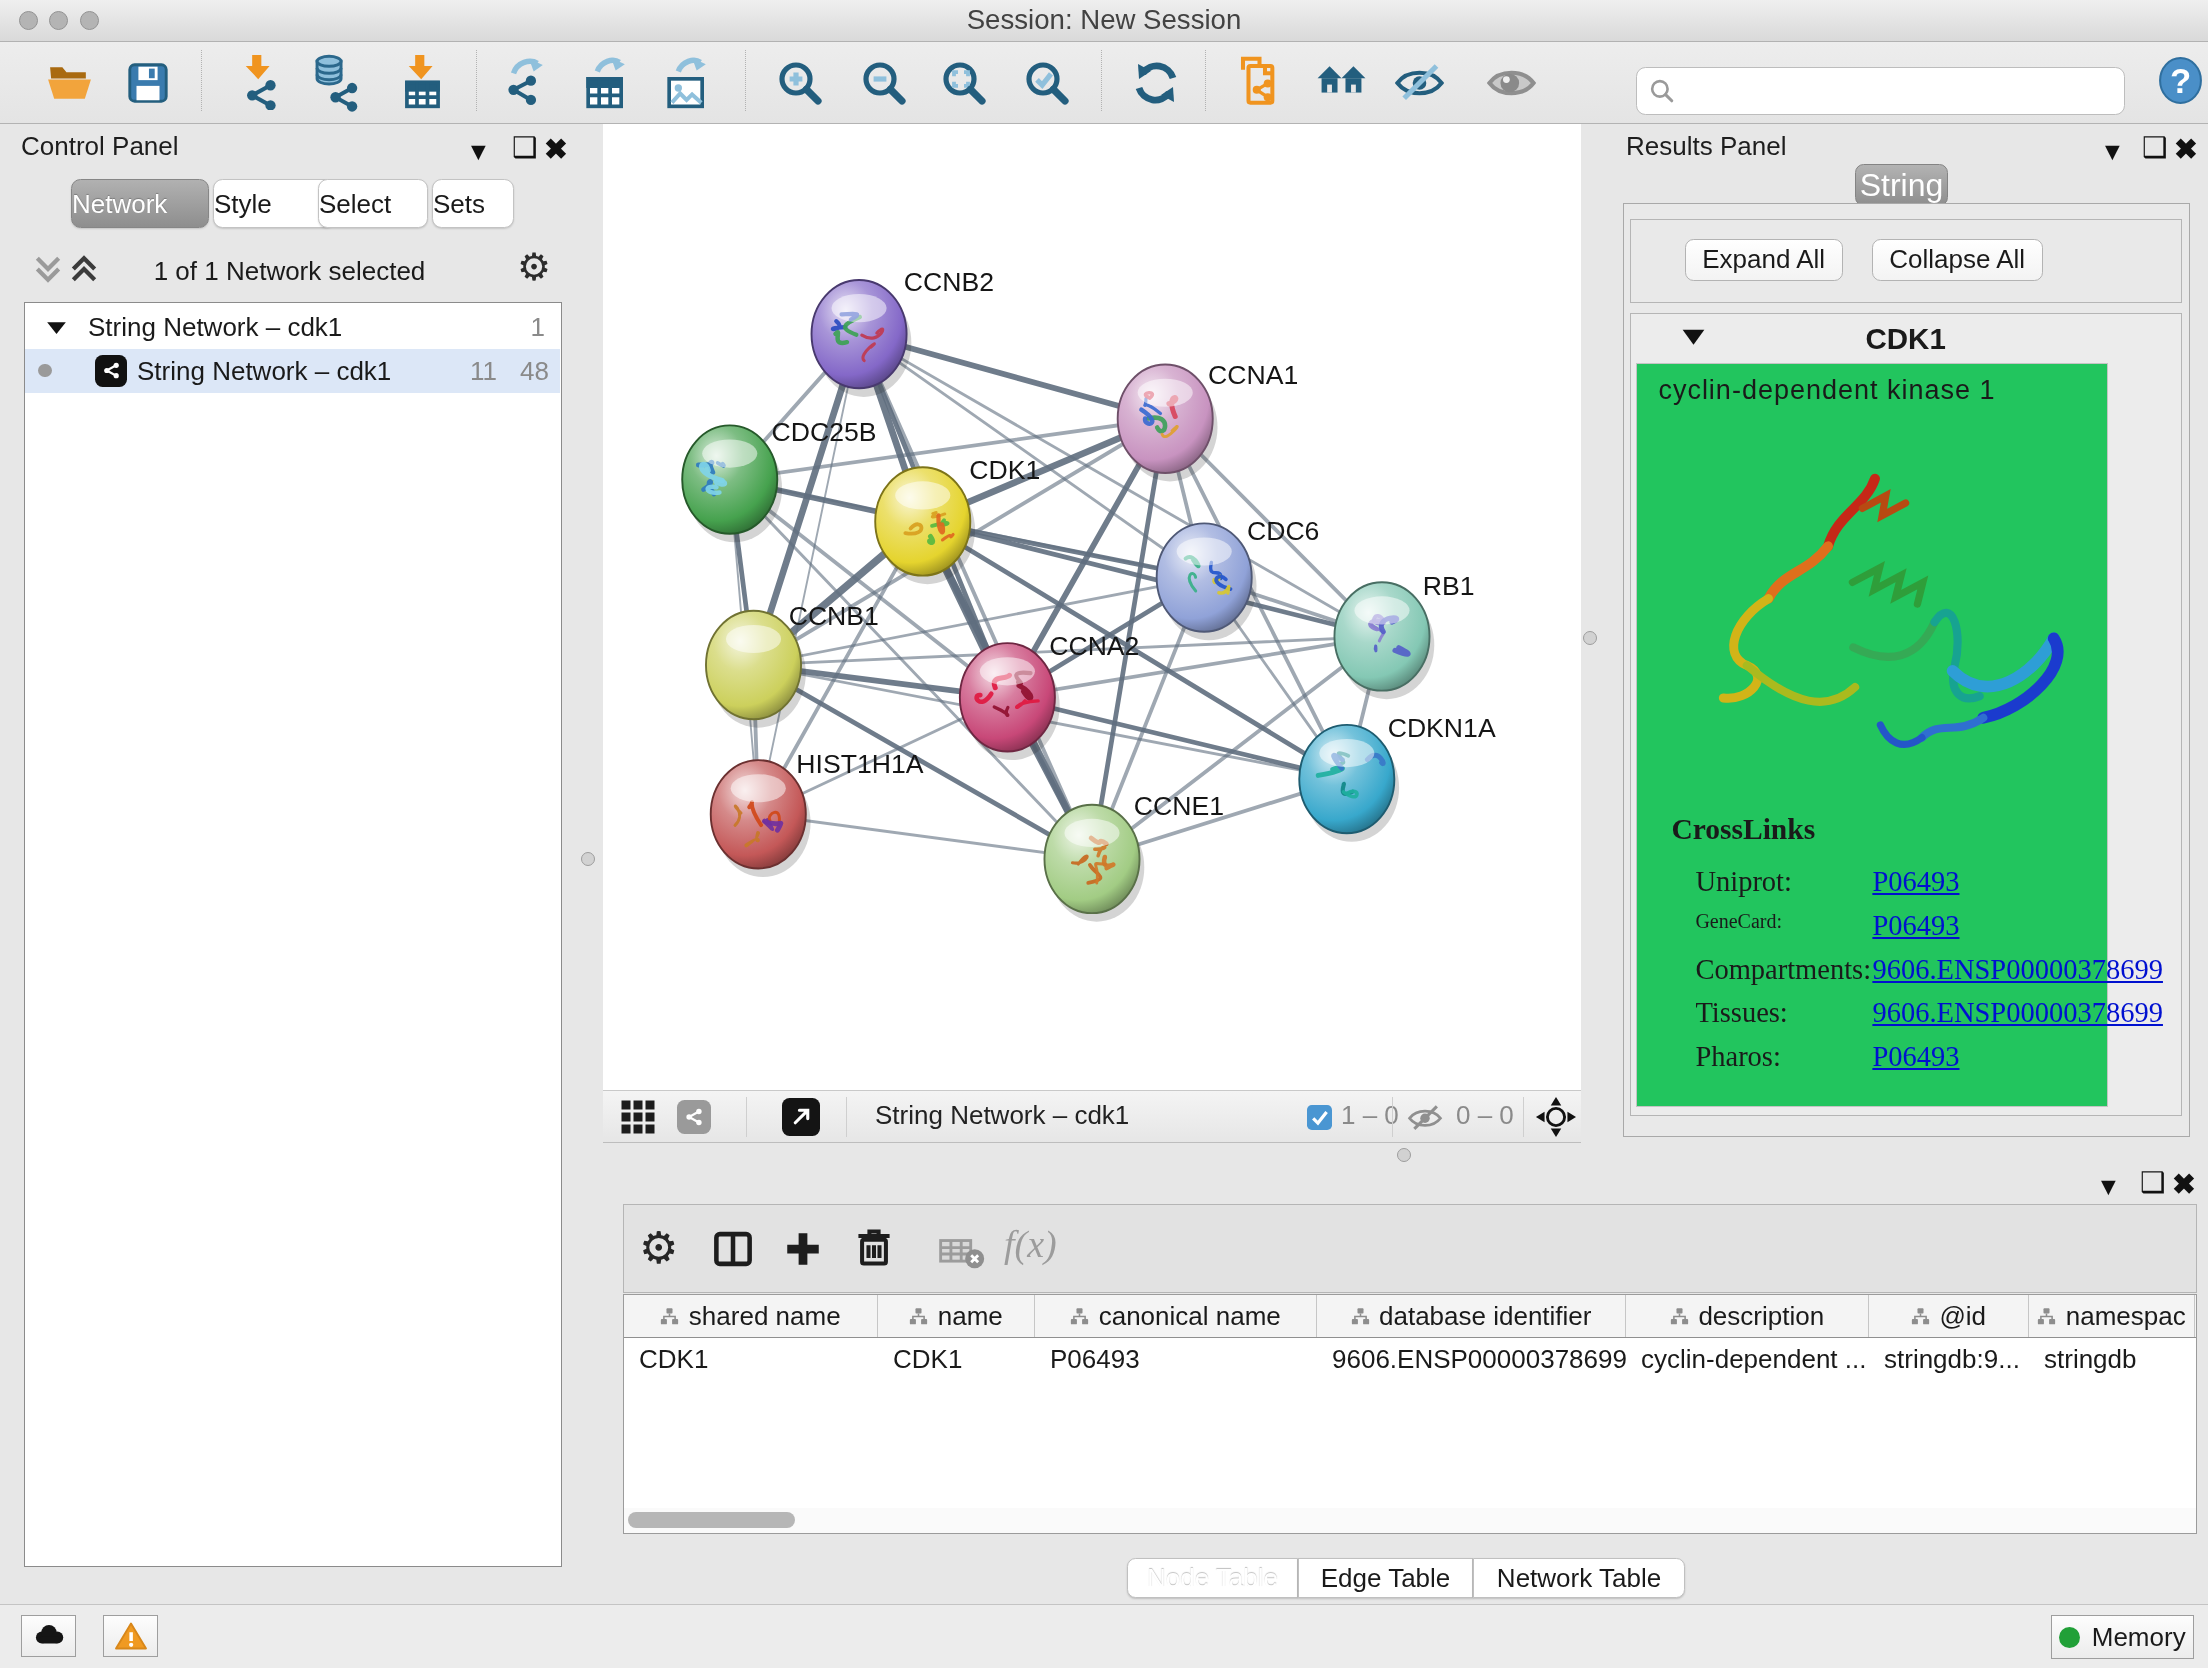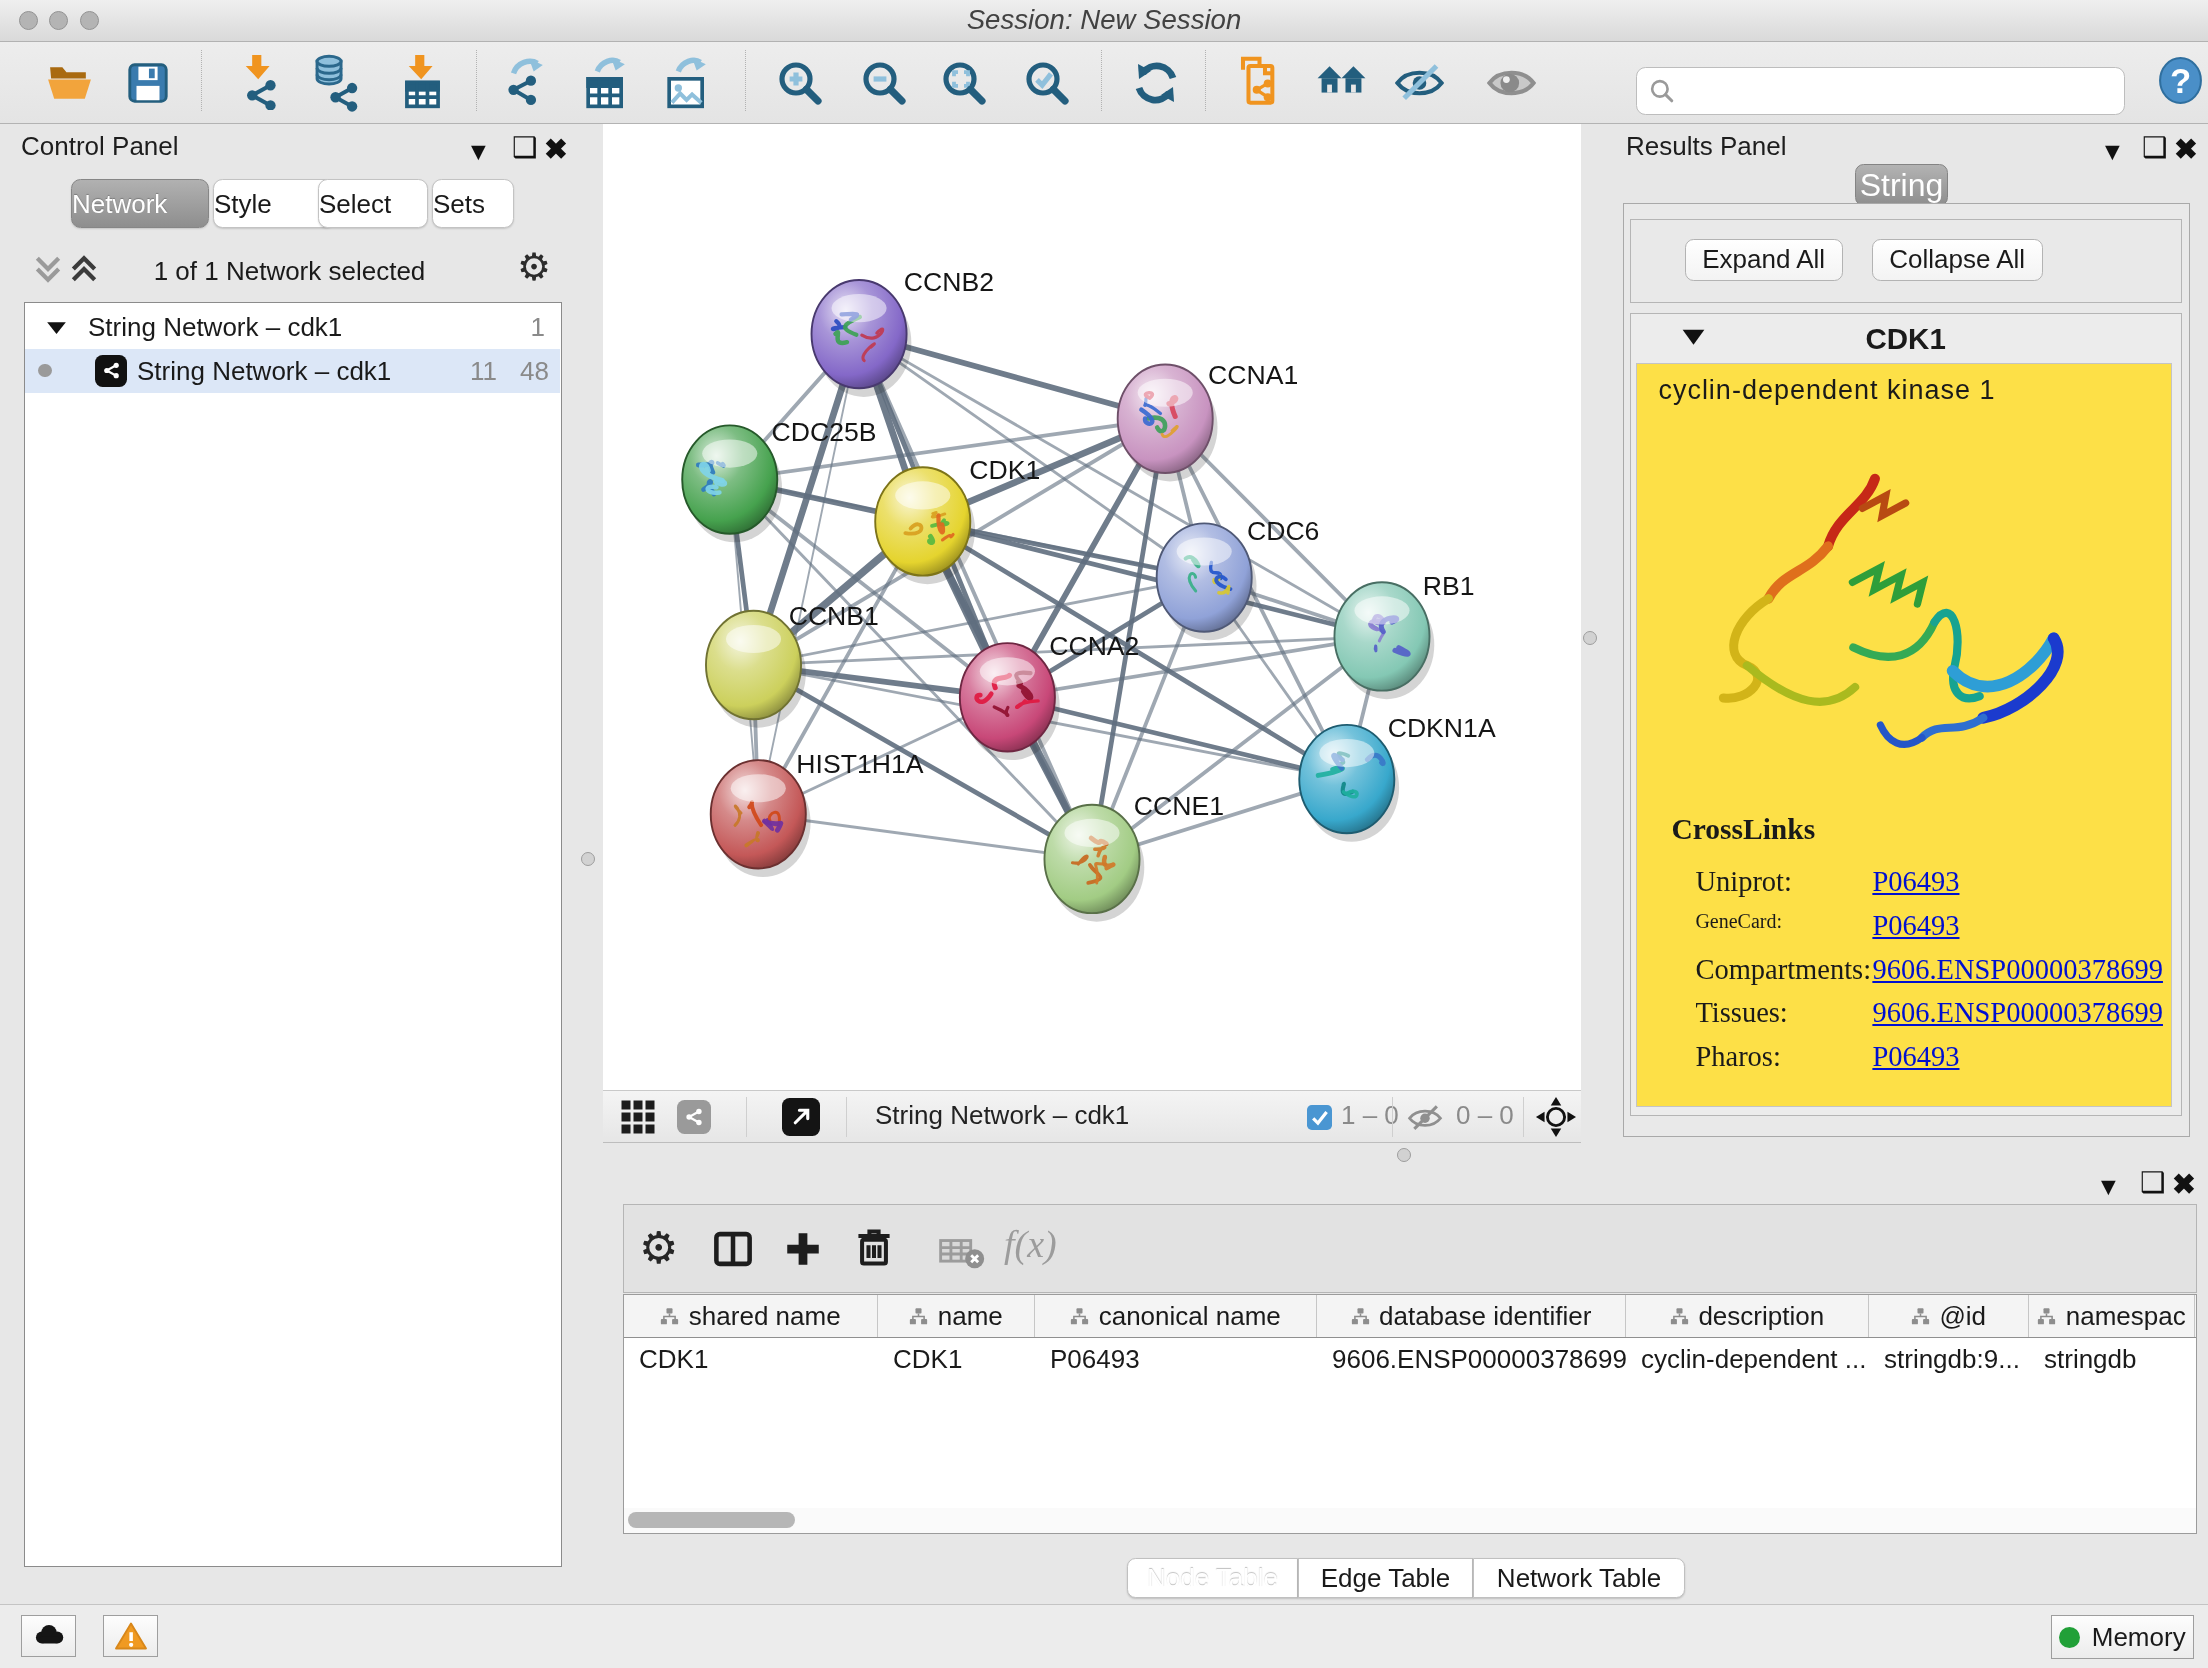--- a/index.html
+++ b/index.html
@@ -1,21 +1,21 @@
 <!DOCTYPE html>
 <html style="font-size:15px"><head>
 <meta charset="utf-8">
 <style>
   html,body{margin:0;padding:0;background:#cfcfcf;}
   .app{position:relative;width:2208px;height:1668px;background:#e7e7e7;overflow:hidden;
        font-family:"Liberation Sans",sans-serif;color:#1a1a1a;}
   .abs{position:absolute;}
   
   .titlebar{position:absolute;left:0;top:0;width:2208px;height:42px;
-    background:linear-gradient(#efefef,#d9d9d9);border-bottom:1.9px solid #b2b2b2;box-sizing:border-box;font-style:italic;}
+    background:linear-gradient(#efefef,#d9d9d9);border-bottom:1.9px solid #b2b2b2;box-sizing:border-box;}
   .tl{position:absolute;top:11.4px;width:19px;height:19px;border-radius:50%;
       background:#b4b4b4;border:1px solid #939393;box-sizing:border-box;}
   .wtitle{position:absolute;left:0;top:0;width:100%;text-align:center;line-height:40px;
       font-size:27.6px;color:#424242;}
   
   .toolbar{position:absolute;left:0;top:42px;width:2208px;height:82px;
     background:linear-gradient(#ededed,#e4e4e4);border-bottom:1.9px solid #b3b3b3;box-sizing:border-box;}
   .tbi{position:absolute;top:14.3px;width:51px;height:53px;display:flex;align-items:center;justify-content:center;cursor:pointer;}
   .tbsep{position:absolute;top:7.6px;height:61px;border-left:1.9px dotted #b2b2b2;}
   .search{position:absolute;left:1636px;top:25px;width:489px;height:48px;background:#fff;
@@ -672,21 +672,21 @@
       <div class="rbtn" style="left:241px;top:19px;width:171px;height:42px">Collapse All</div>
     </div>
 
     <div class="abs" style="left:5.7px;top:109px;width:552px;height:803px;border:1.9px solid #b5b5b5;background:#ececec;box-sizing:border-box">
       <span class="abs" style="left:50px;top:13.3px">
         <svg viewBox="0 0 18 14" width="25" height="19">
             <polygon points="1,2 17,2 9,13" fill="#111"></polygon>
           </svg></span>
       <div class="abs" style="left:0;top:7.6px;width:100%;text-align:center;font-size:29.5px;font-weight:bold">CDK1</div>
 
-      <div class="abs" style="left:5.7px;top:49px;width:536px;height:744px;border:1px solid #c4c4c4;background:#fde047;box-sizing:border-box">
+      <div class="abs" style="left:5.7px;top:49px;width:472px;height:744px;border:1px solid #c4c4c4;background:#22c55e;box-sizing:border-box">
         <div class="abs" style="left:21px;top:11.4px;font-size:27px;letter-spacing:1px">cyclin-dependent kinase 1</div>
 
         <svg class="abs" style="left:38px;top:74px" viewBox="0 0 440 400" width="418" height="361" fill="none" stroke-linecap="round">
           <path d="M210 45 C200 75,168 85,158 120" stroke="#c62817" stroke-width="11"></path>
           <path d="M196 78 l26 -14 l-4 22 l26 -14" stroke="#b84a12" stroke-width="8"></path>
           <path d="M158 120 C135 150,108 148,92 178" stroke="#df6f1c" stroke-width="11"></path>
           <path d="M92 178 C55 200,40 240,68 252 C96 264,70 292,42 288" stroke="#d2b418" stroke-width="10"></path>
           <path d="M68 252 C120 296,158 304,188 276" stroke="#aaba1e" stroke-width="9"></path>
           <path d="M185 160 l30 -16 l-6 24 l30 -16 l-6 24 l30 -16 l-6 24" stroke="#2f9e3a" stroke-width="8"></path>
           <path d="M186 232 C226 252,258 244,276 204" stroke="#35aa55" stroke-width="9"></path>

